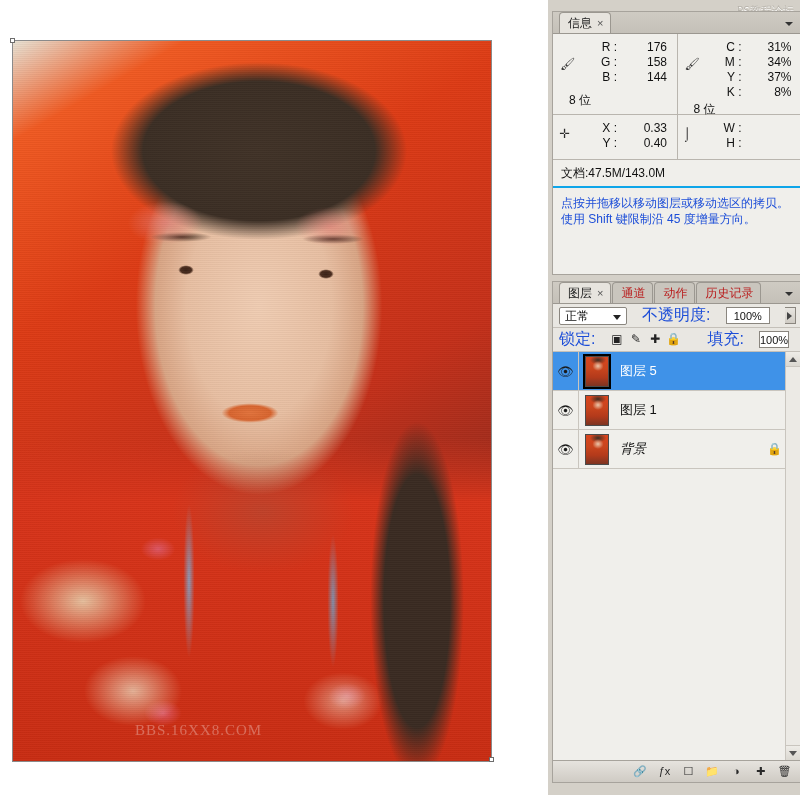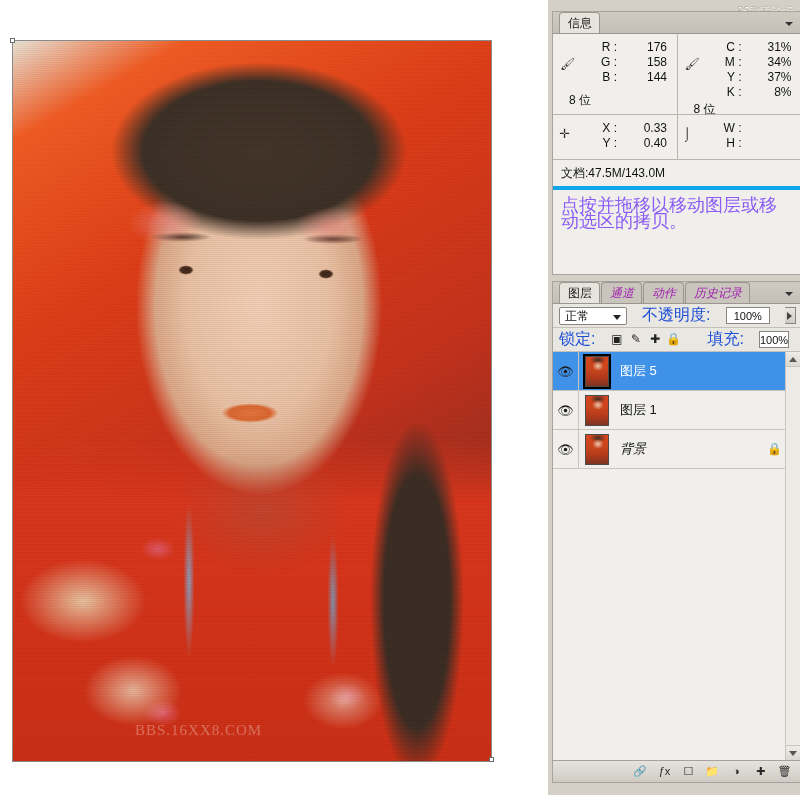--- a/index.html
+++ b/index.html
@@ -140,26 +140,24 @@
     border: 1px solid #9b9790;
     border-bottom: none;
     border-top-left-radius: 4px;
     border-top-right-radius: 4px;
     margin-right: 1px;
     color: #1b1b1b;
     white-space: nowrap;
     display: flex;
     align-items: center;
     gap: 5px;
-    flex-direction: column;
   }
   .tab.inactive {
     background: #c9c5bd;
-    color: #a21caf;
-    font-style: italic;
+    color: #b91c1c;
   }
   .tab-close {
     font-size: 11px;
     color: #555;
     line-height: 1;
   }
   .panel-menu {
     position: absolute;
     right: 4px; bottom: 3px;
     width: 14px; height: 12px;
@@ -243,28 +241,28 @@
     position: relative;
     padding-top: 6px;
     box-sizing: border-box;
   }
   .coord-col + .coord-col { border-left: 1px solid #b9b5ae; }
   .doc-row {
     height: 26px;
     line-height: 26px;
     padding-left: 8px;
     font-size: 12px;
-    border-bottom: 4px solid #0ea5e9;
+    border-bottom: 2px solid #0ea5e9;
     color: #111;
   }
   .hint {
     padding: 7px 8px 0 8px;
-    font-size: 18px;
+    font-size: 12px;
     line-height: 16px;
-    color: #8b5cf6;
+    color: #1d4ed8;
   }
 
   
   #layers-panel { top: 281px; height: 502px; }
   #layers-body {
     background: #f0efeb;
     height: calc(100% - 22px);
     position: relative;
     box-sizing: border-box;
     display: flex;
@@ -549,20 +547,21 @@
             <span class="k">H :</span>
             <span class="v"></span>
           </div>
         </div>
       </div>
 
       <div class="doc-row">文档:47.5M/143.0M</div>
 
       <div class="hint">
         <div>点按并拖移以移动图层或移动选区的拷贝。</div>
+        <div>使用 Shift 键限制沿 45 度增量方向。</div>
       </div>
     </div>
   </div>
 
   <div class="panel" id="layers-panel">
     <div class="gripper"></div>
     <div class="tabbar">
       <div class="tab">
         <span>图层</span>
         <span class="tab-close">×</span>

